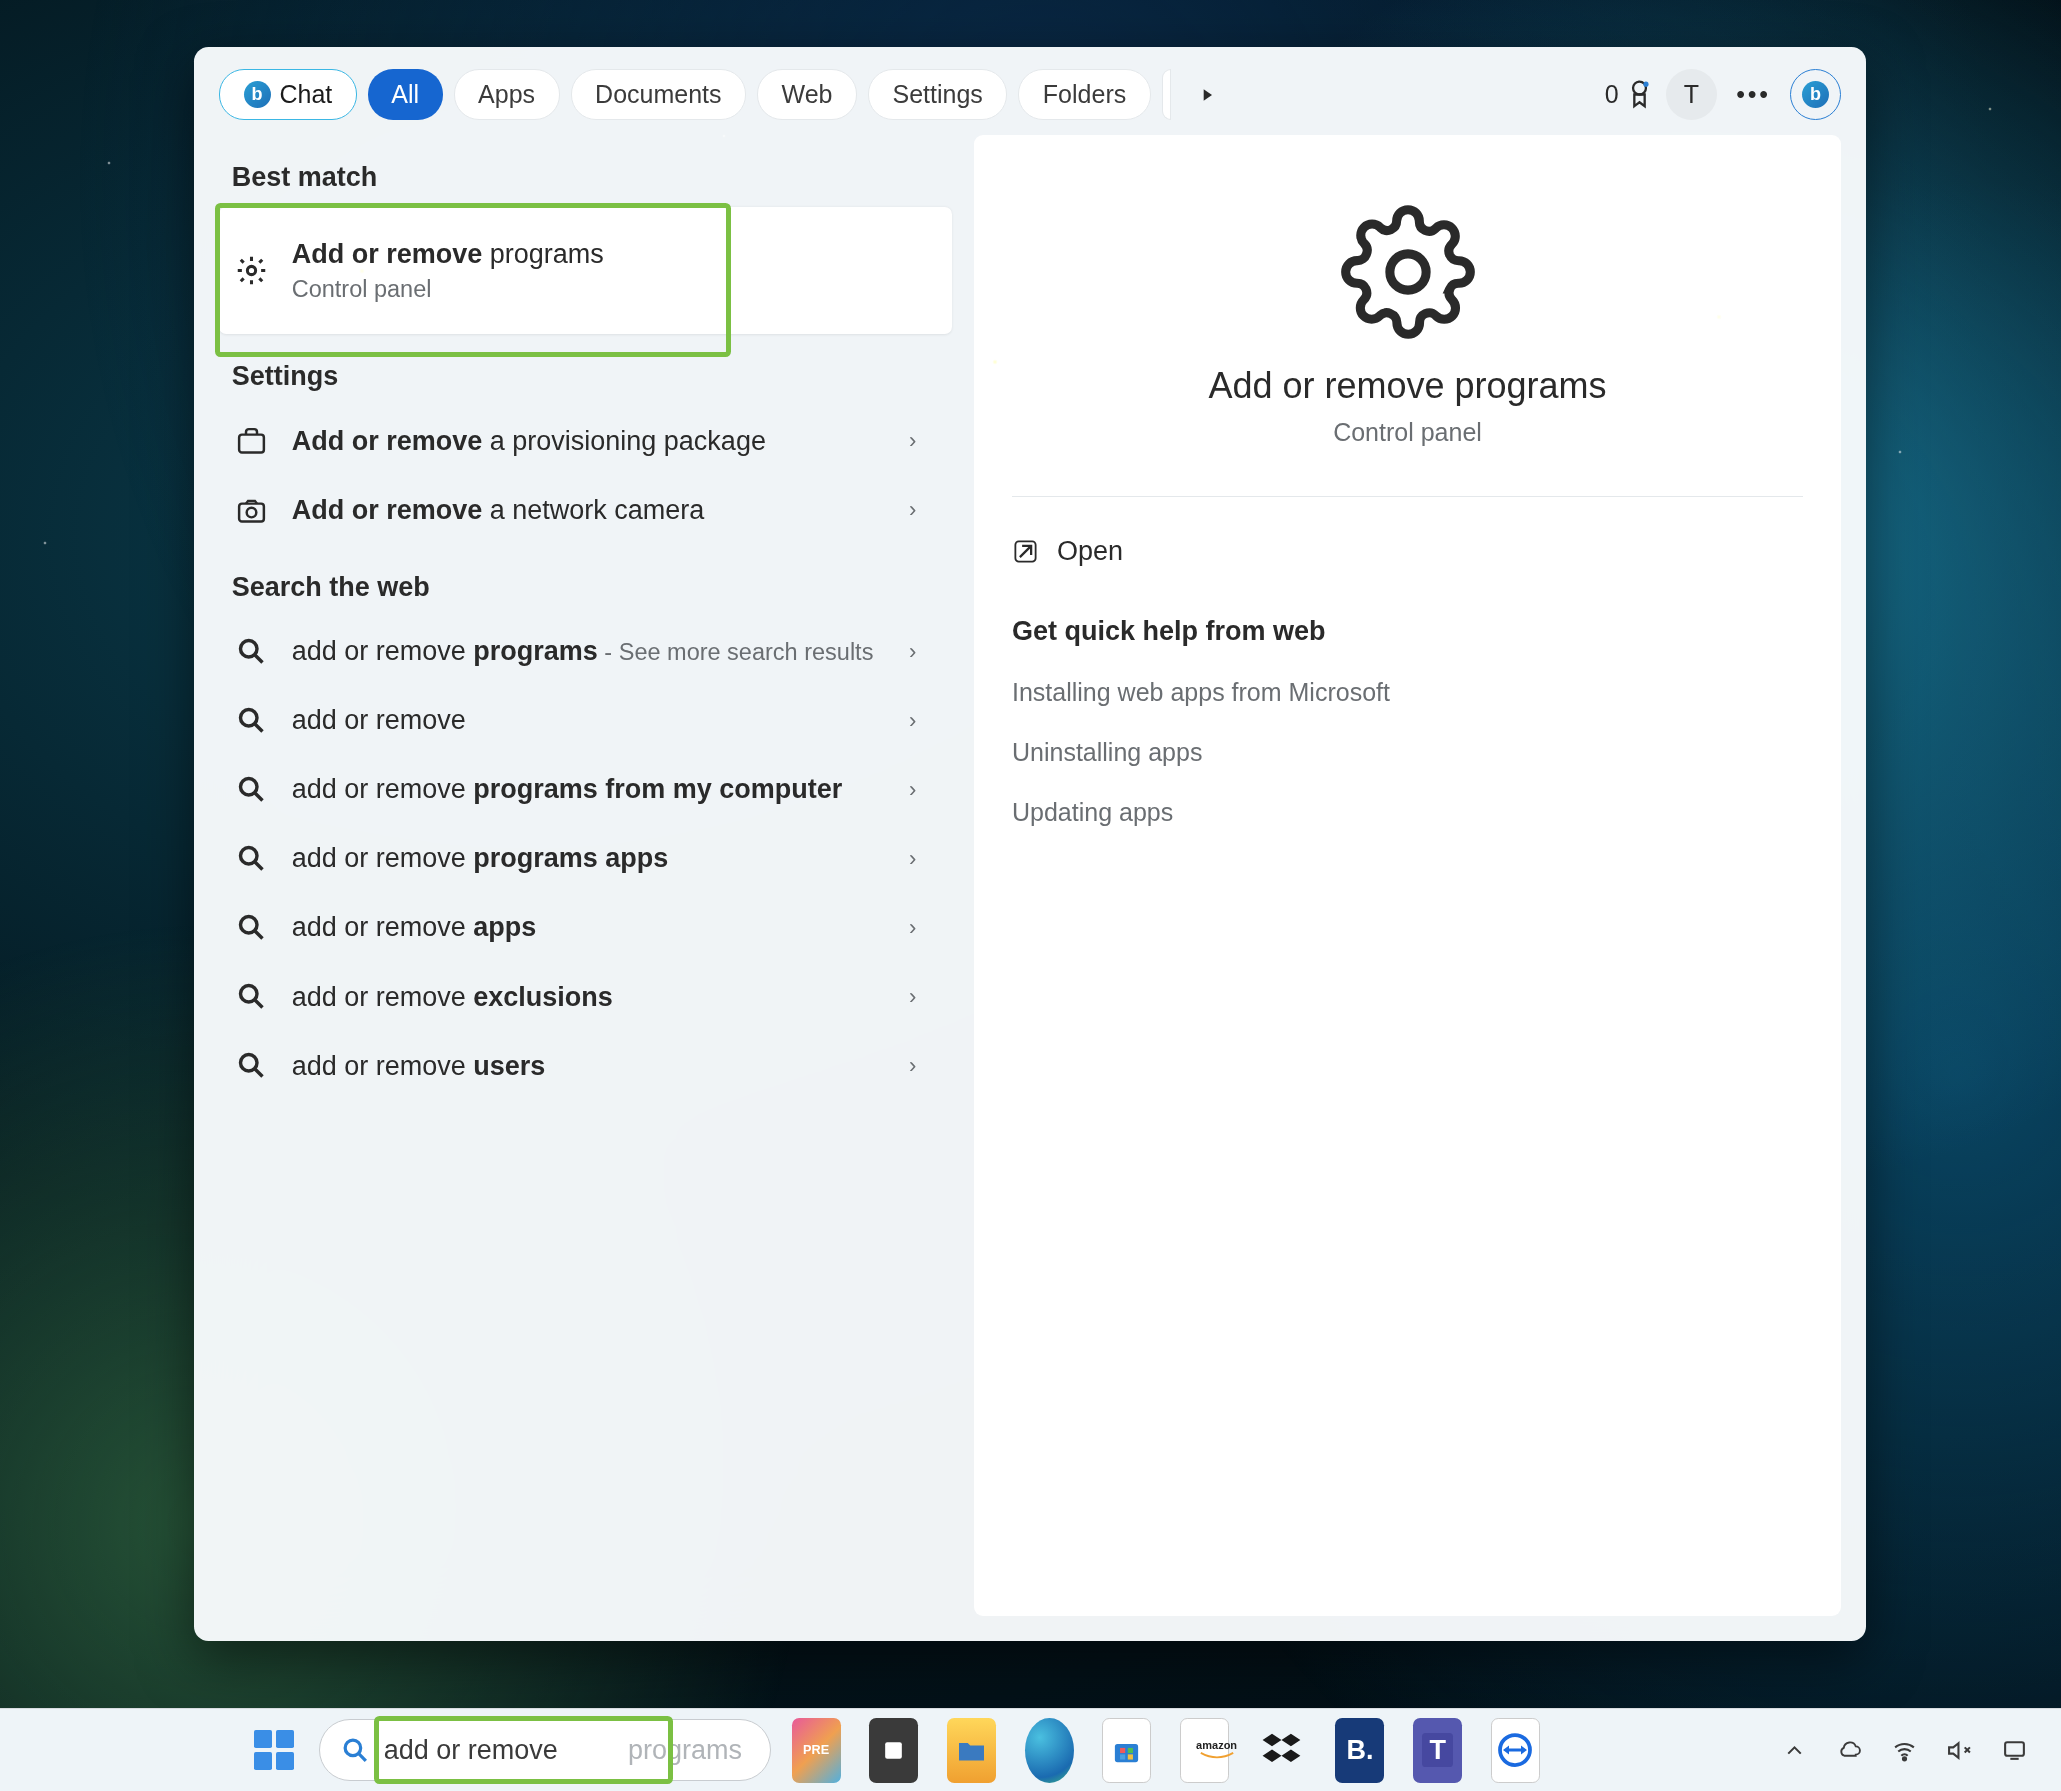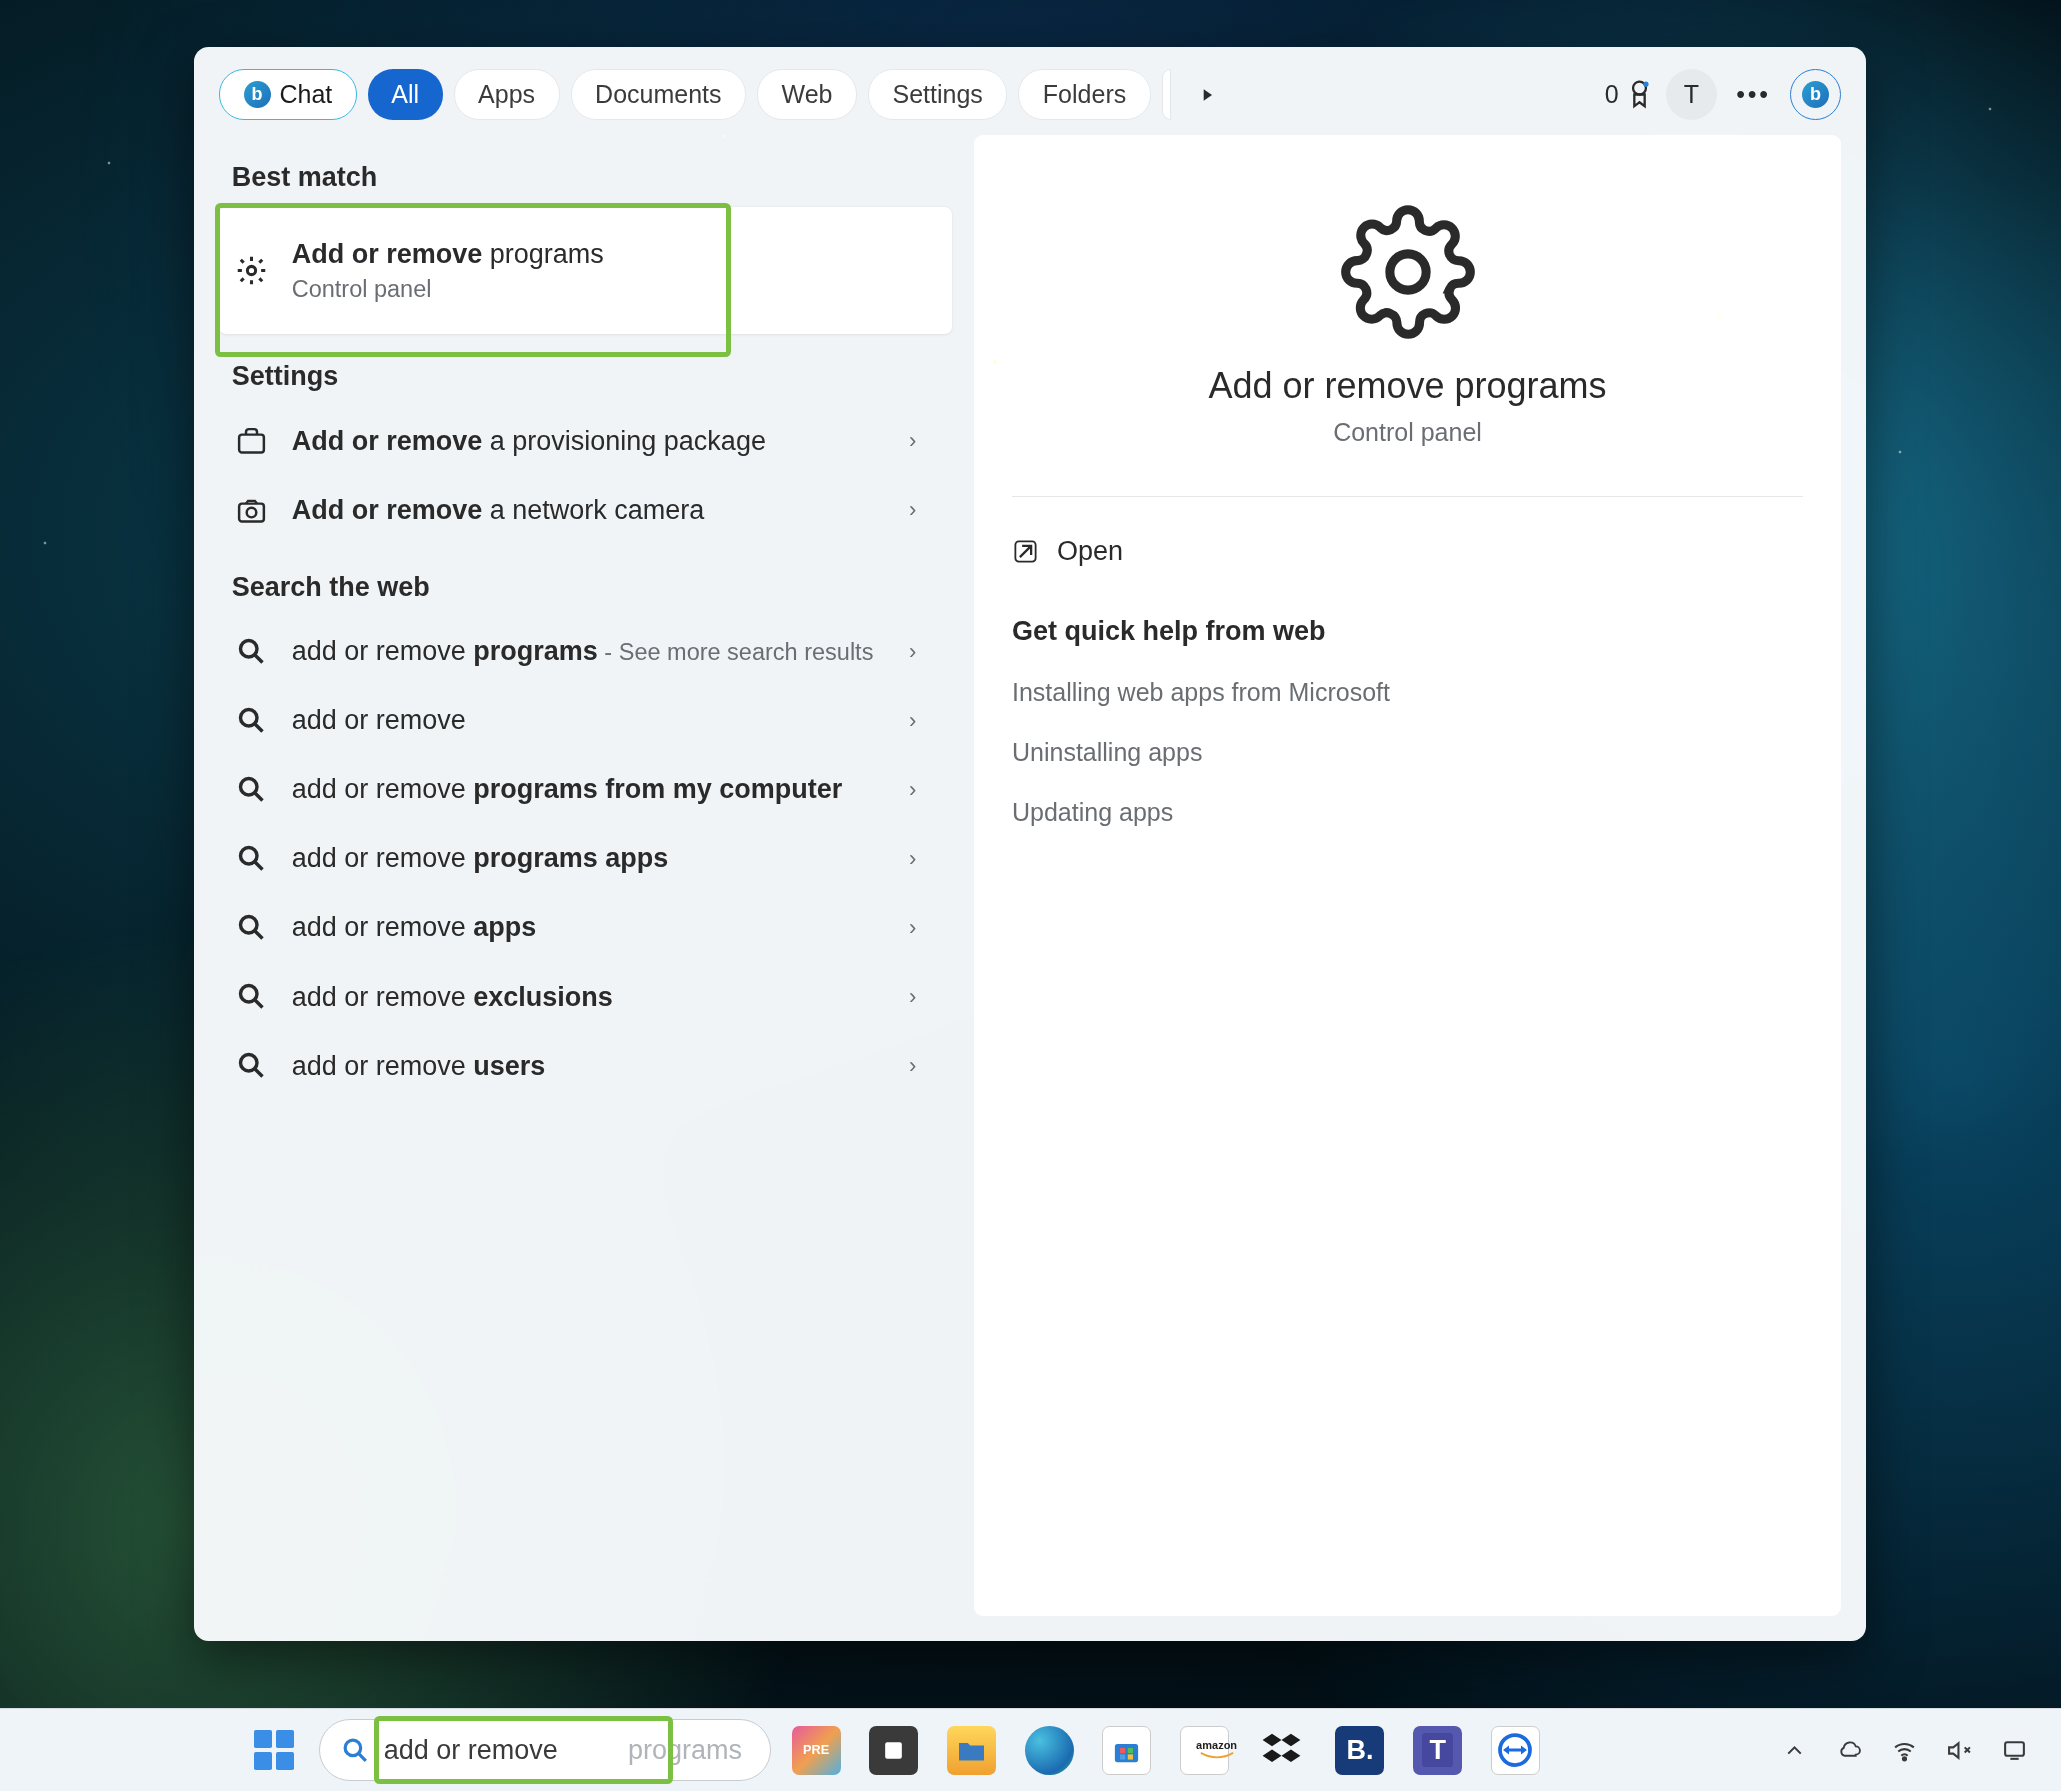--- a/index.html
+++ b/index.html
@@ -163,21 +163,21 @@
   }
   .search-box input {
     border:none; outline:none; font-size:27px; flex:1;
     color:#3a3a3a; background:transparent;
   }
   .search-ghost {
     position:absolute; left:308px; font-size:27px; color:#b0b4b8;
     pointer-events:none;
   }
   .app-tile {
-    width:49px;height:49px;border-radius:7.2px;
+    width:49px;height:65px;border-radius:7.2px;
     display:flex;align-items:center;justify-content:center;
     font-size:27px;font-weight:600;color:#fff;
   }
   .tray-icon { width:33px;height:33px;display:flex;align-items:center;justify-content:center;color:#3a3a3a;}
   .tray-icon svg{width:25px;height:25px;}
 
   
   .gear-svg { stroke:#2a2a2a; fill:none; stroke-width:2.2; }
   .search-svg { stroke:#2a2a2a; fill:none; stroke-width:2.5; }
 </style>

